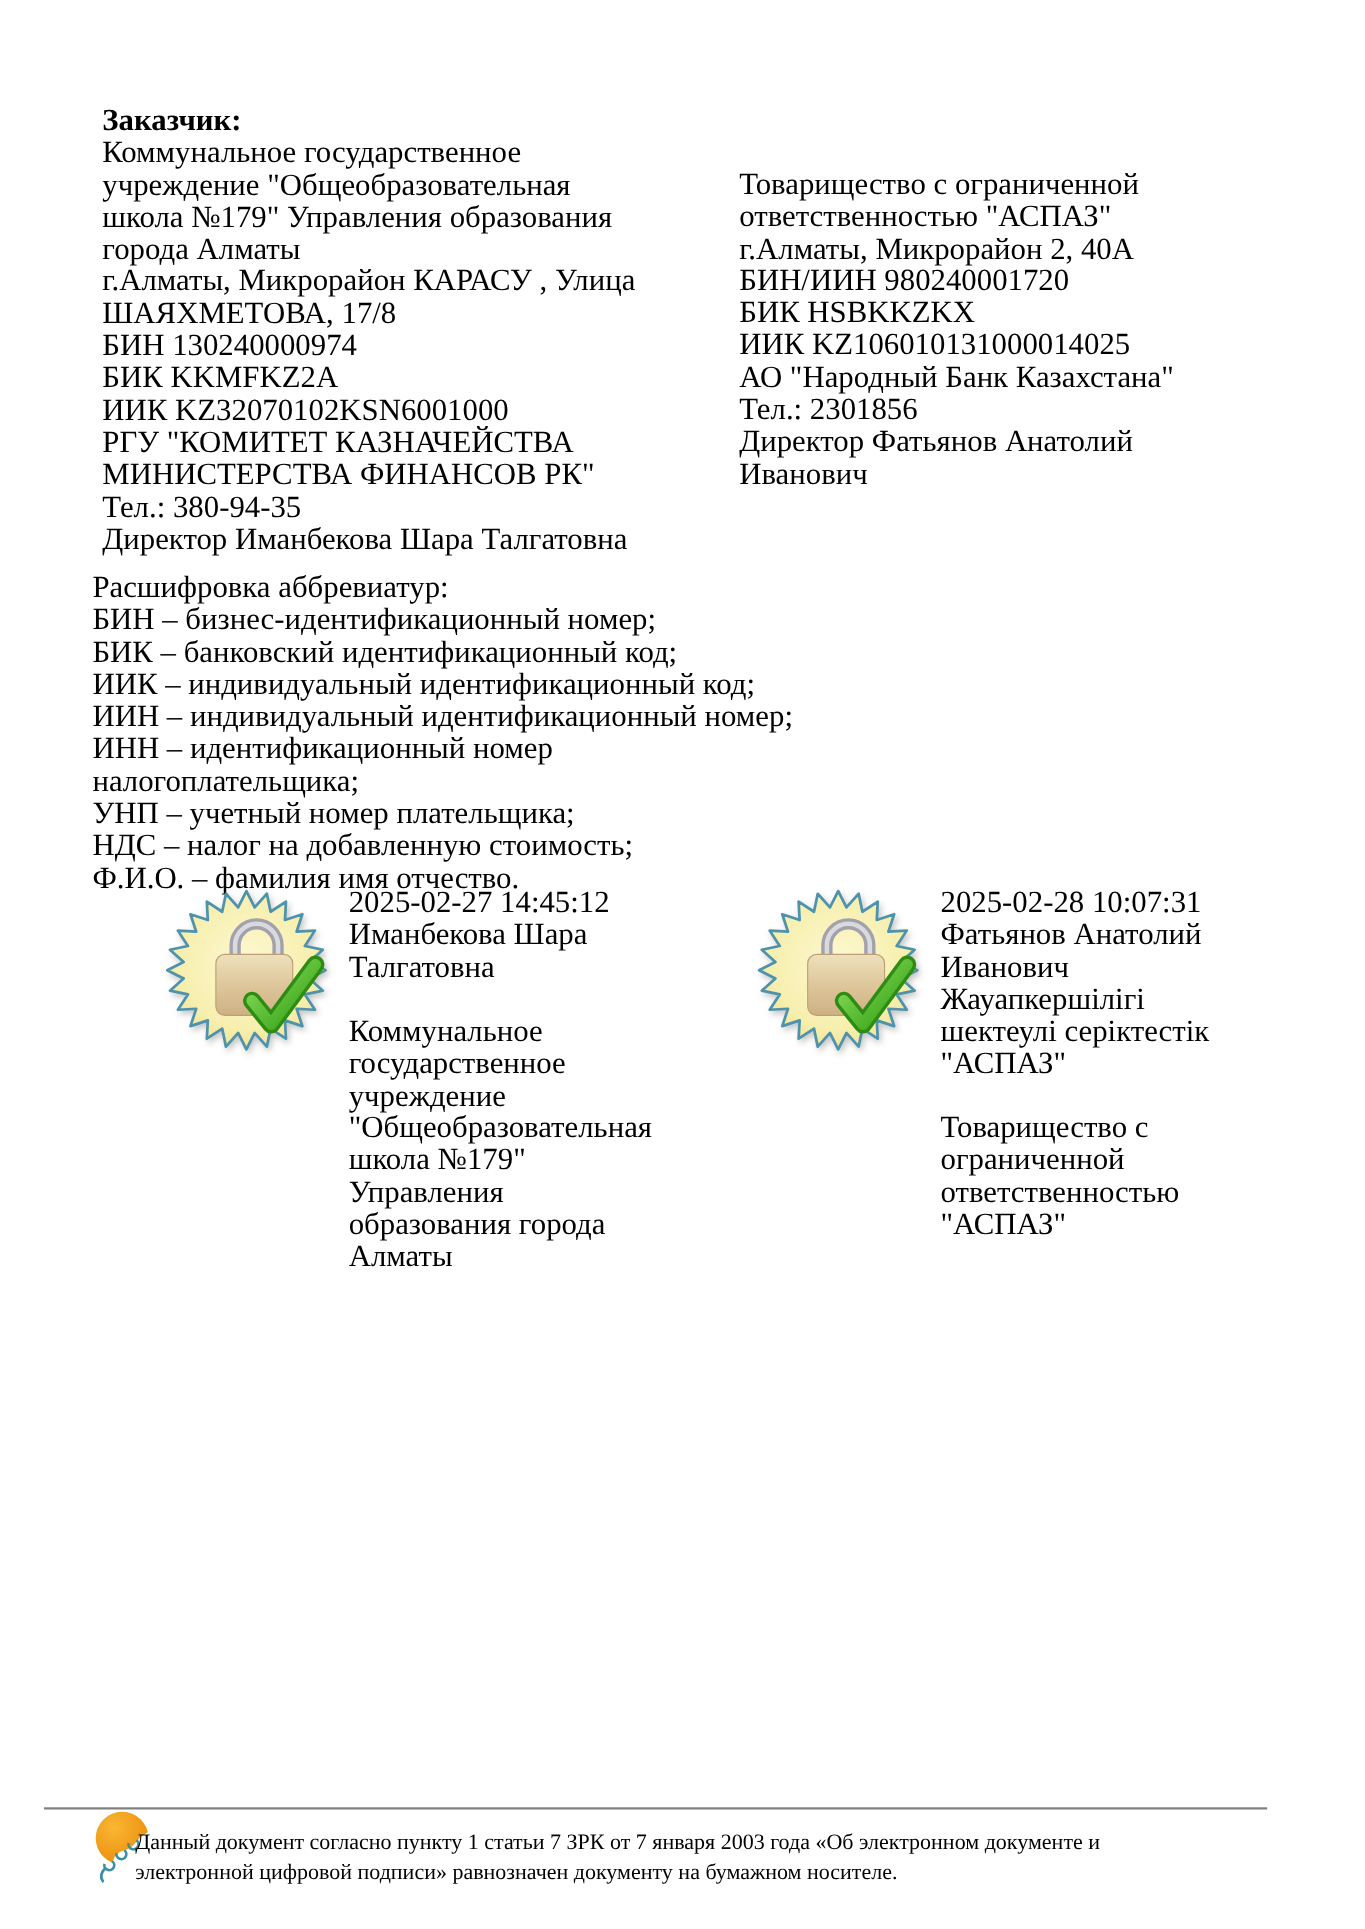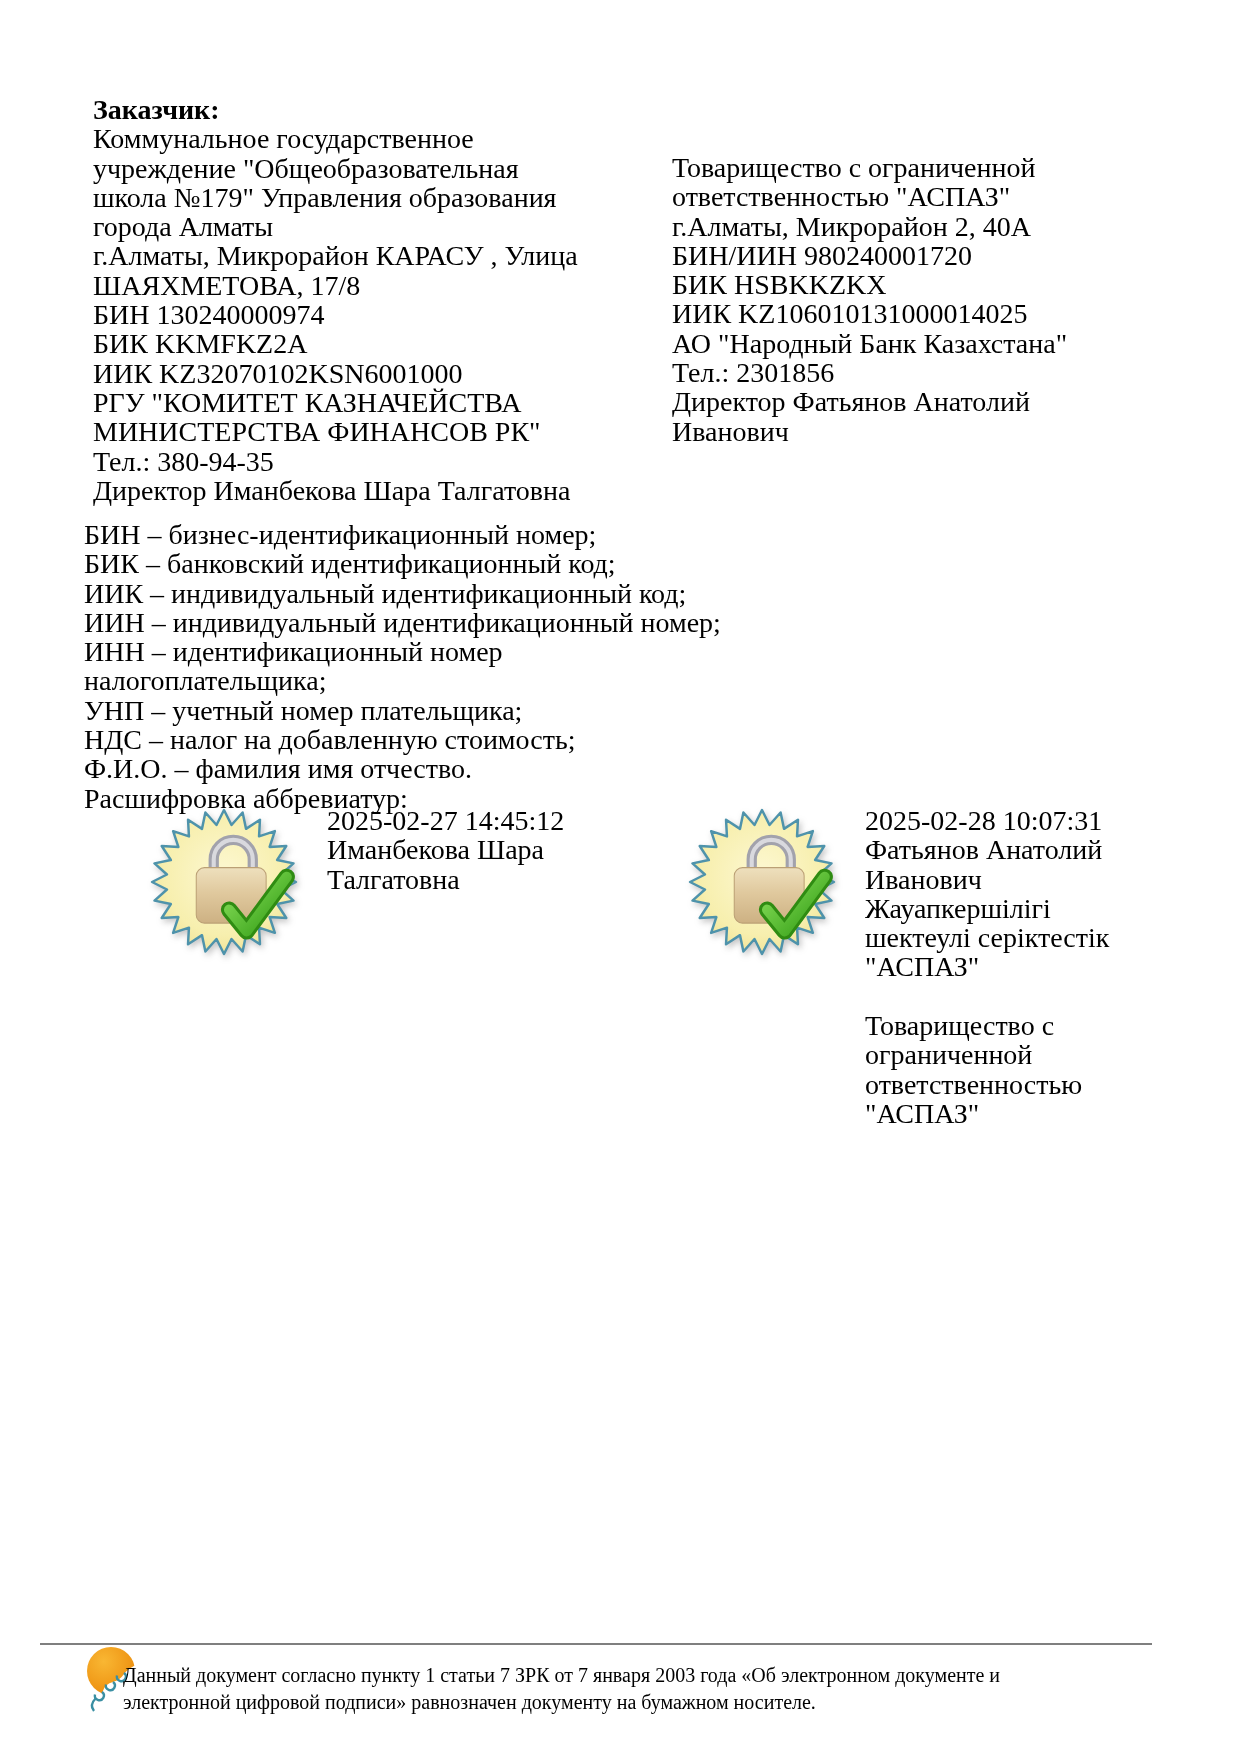--- a/index.html
+++ b/index.html
@@ -25,21 +25,21 @@
     position:absolute;top:806px;
     display:flex;align-items:flex-start;
   }
   #signature-left{left:150px;}
   #signature-right{left:688px;justify-content:center;}
   .stamp{
     width:148px;height:148px;flex:0 0 148px;
     margin-top:2px;
     filter:drop-shadow(2px 3px 3px rgba(90,90,90,.35));
   }
-  .sig-text{margin-left:29px;width:252px;}
+  .sig-text{margin-left:19px;width:252px;}
   .sig-org-ru{margin-top:29.3px;}
   #footer-rule{
     position:absolute;left:40px;top:1643px;
     width:1112px;height:2px;background:#7f7f7f;
   }
   #footer-logo{position:absolute;left:84px;top:1646px;width:58px;height:68px;}
   #footer-text{
     position:absolute;left:123px;top:1662px;
     font-size:20px;line-height:26.5px;white-space:pre-line;
   }
@@ -101,39 +101,47 @@
 г.Алматы, Микрорайон 2, 40А
 БИН/ИИН 980240001720
 БИК HSBKKZKX
 ИИК KZ106010131000014025
 АО "Народный Банк Казахстана"
 Тел.: 2301856
 Директор Фатьянов Анатолий Иванович</div>
 </section>
 
 <section class="block" id="abbrev-block">
+  <div class="txt">Расшифровка аббревиатур:</div>
   <div class="txt">БИН – бизнес-идентификационный номер;
 БИК – банковский идентификационный код;
 ИИК – индивидуальный идентификационный код;
 ИИН – индивидуальный идентификационный номер;
 ИНН – идентификационный номер налогоплательщика;
 УНП – учетный номер плательщика;
 НДС – налог на добавленную стоимость;
 Ф.И.О. – фамилия имя отчество.</div>
-  <div class="txt">Расшифровка аббревиатур:</div>
 </section>
 
 <section class="signature" id="signature-left">
   <svg class="stamp" viewBox="0 0 144 144">
     <use href="#sealStamp"></use>
   </svg>
   <div class="sig-text">
     <div class="txt">2025-02-27 14:45:12</div>
     <div class="txt">Иманбекова Шара
 Талгатовна</div>
+    <div class="txt sig-org-ru">Коммунальное
+государственное
+учреждение
+"Общеобразовательная
+школа №179"
+Управления
+образования города
+Алматы</div>
   </div>
 </section>
 
 <section class="signature" id="signature-right">
   <svg class="stamp" viewBox="0 0 144 144">
     <use href="#sealStamp"></use>
   </svg>
   <div class="sig-text">
     <div class="txt">2025-02-28 10:07:31</div>
     <div class="txt">Фатьянов Анатолий

